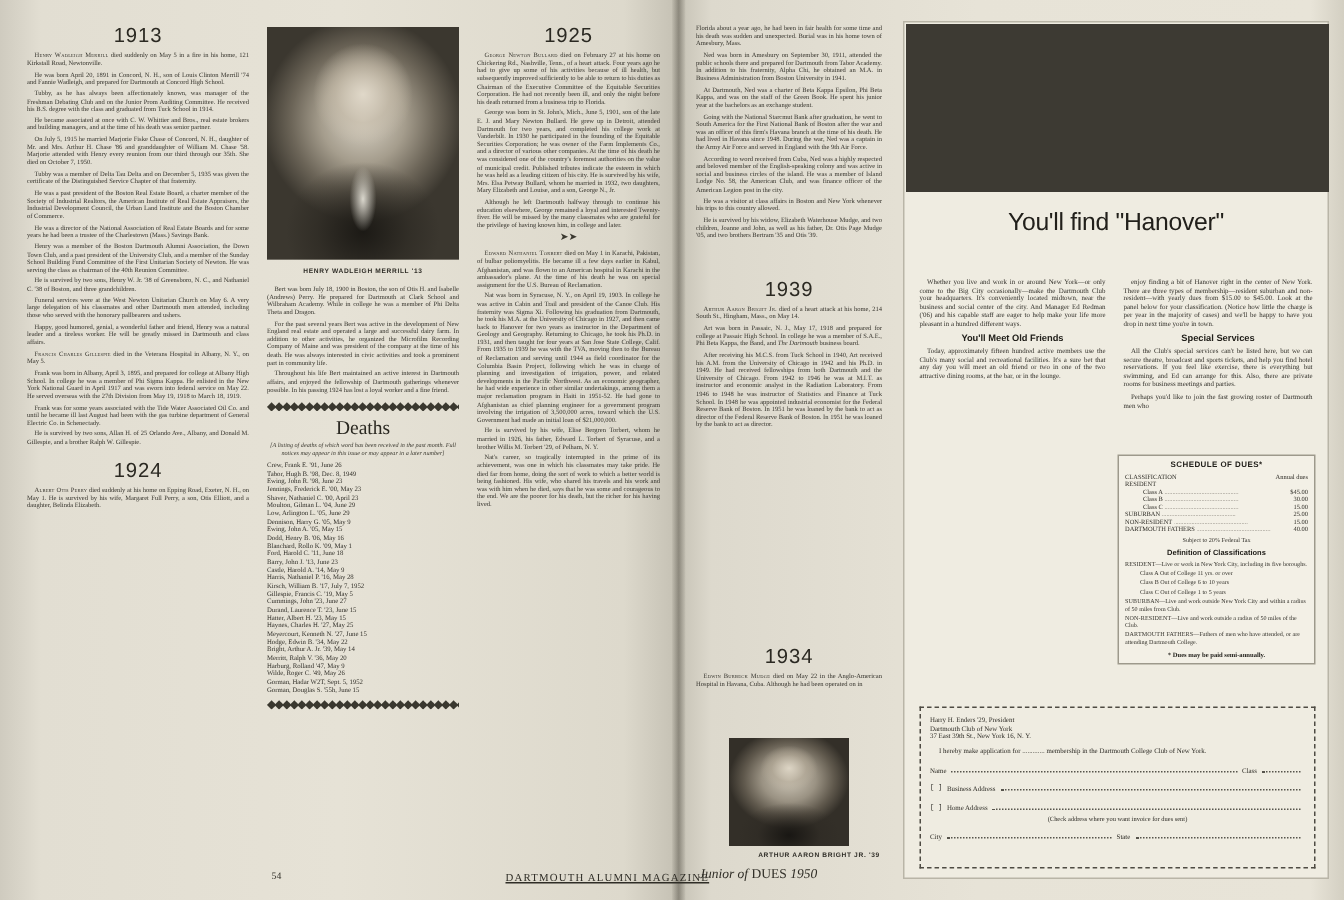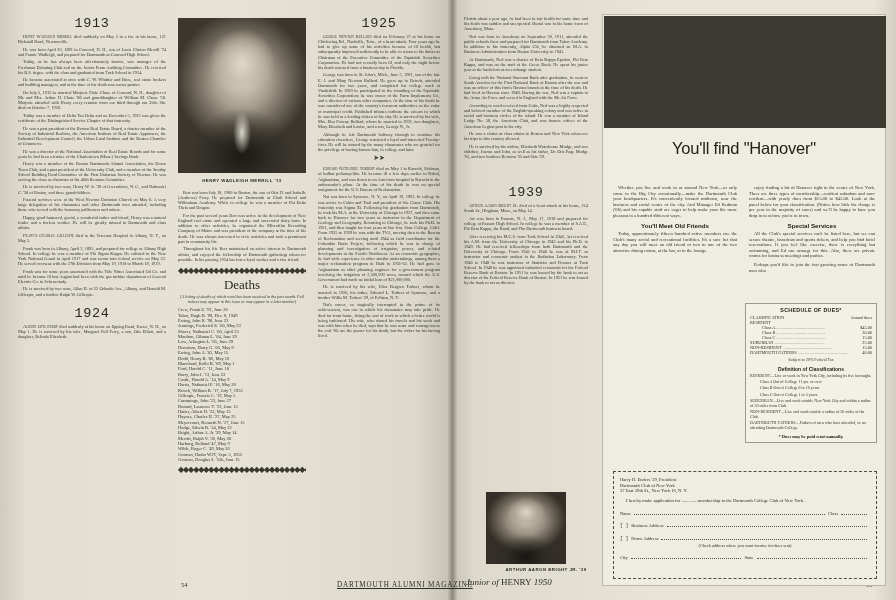--- a/index.html
+++ b/index.html
@@ -14,21 +14,21 @@
     background:linear-gradient(90deg,#cfcbbf 0%,#e2ded2 6%,#e6e2d6 50%,#ddd9cc 92%,#c4c0b3 100%);}
   #sheet-right{left:452px;width:444px;
     background:linear-gradient(90deg,#c6c2b5 0%,#ddd9cd 5%,#e7e3d7 45%,#e8e4d8 95%,#d3cfc2 100%);}
   .gutter{position:absolute;top:0;left:448px;width:9px;height:600px;
     background:linear-gradient(90deg,rgba(80,76,66,.05),rgba(70,66,56,.45),rgba(80,76,66,.05));}
 
   
   .col{position:absolute;box-sizing:border-box;}
   .yr{
     text-align:center;font-size:13.5px;letter-spacing:.6px;
-    color:#2b2922;margin:0 0 3px 0;font-family:Liberation Mono, monospace;
+    color:#2b2922;margin:0 0 3px 0;font-family:Liberation Sans, sans-serif;
   }
   .bodytext{
     font-size:4.35px;line-height:5.15px;text-align:justify;
     color:#35332c;hyphens:auto;margin:0 0 2.4px 0;
     text-indent:5px;
   }
   .bodytext.noind{text-indent:0;}
   .sc{font-variant:small-caps;letter-spacing:.15px;}
   .ital{font-style:italic;}
 
@@ -224,28 +224,32 @@
   <div class="photo" style="left:486px;top:492px;width:80px;height:72px;">
     <div class="px" style="background:
       radial-gradient(ellipse 50% 46% at 50% 38%, #cec7b8 0%, #9a9283 45%, #60594d 75%, #332f28 100%),
       linear-gradient(#44403a,#4e4940);"></div>
     <div class="px" style="background:
       radial-gradient(ellipse 24% 21% at 50% 28%, rgba(224,216,200,.92) 0%, rgba(180,170,152,.6) 60%, rgba(110,104,92,0) 100%);"></div>
     <div class="px" style="background:
       radial-gradient(ellipse 42% 30% at 50% 90%, rgba(22,20,17,.9) 0%, rgba(45,41,35,.45) 62%, rgba(60,56,48,0) 100%);"></div>
   </div>
 
+  <div class="col" style="left:464px;top:430px;width:124px;">
+    <div class="yr">1934</div>
+    <p class="bodytext"><span class="sc">Edwin Burbeck Mudge</span> died on May 22 in the Anglo-American Hospital in Havana, Cuba. Although he had been operated on in</p>
+  </div>
 
   <div class="cap" style="left:486px;top:567px;width:120px;">ARTHUR AARON BRIGHT JR. '39</div>
 
   <div class="folio" style="left:181px;top:581px;">54</div>
   <div class="magtitle" style="left:337px;top:581px;">DARTMOUTH ALUMNI MAGAZINE</div>
   <div class="issue" style="left:466px;top:577px;">
     <span>Junior of</span>
-    <b>HENRY</b>
+    <b>DUES</b>
     <span>1950</span>
   </div>
   <div class="folio" style="left:866px;top:581px;">55</div>
 
   <div id="ad">
 
     <div id="ad-photo">
       <div class="px" style="background:
         linear-gradient(100deg,#2a2721 0%,#605a4f 14%,#413c34 28%,#7d776a 40%,#534d43 55%,#8d8678 68%,#4a453c 82%,#23211c 100%);"></div>
       <div class="px" style="background:

